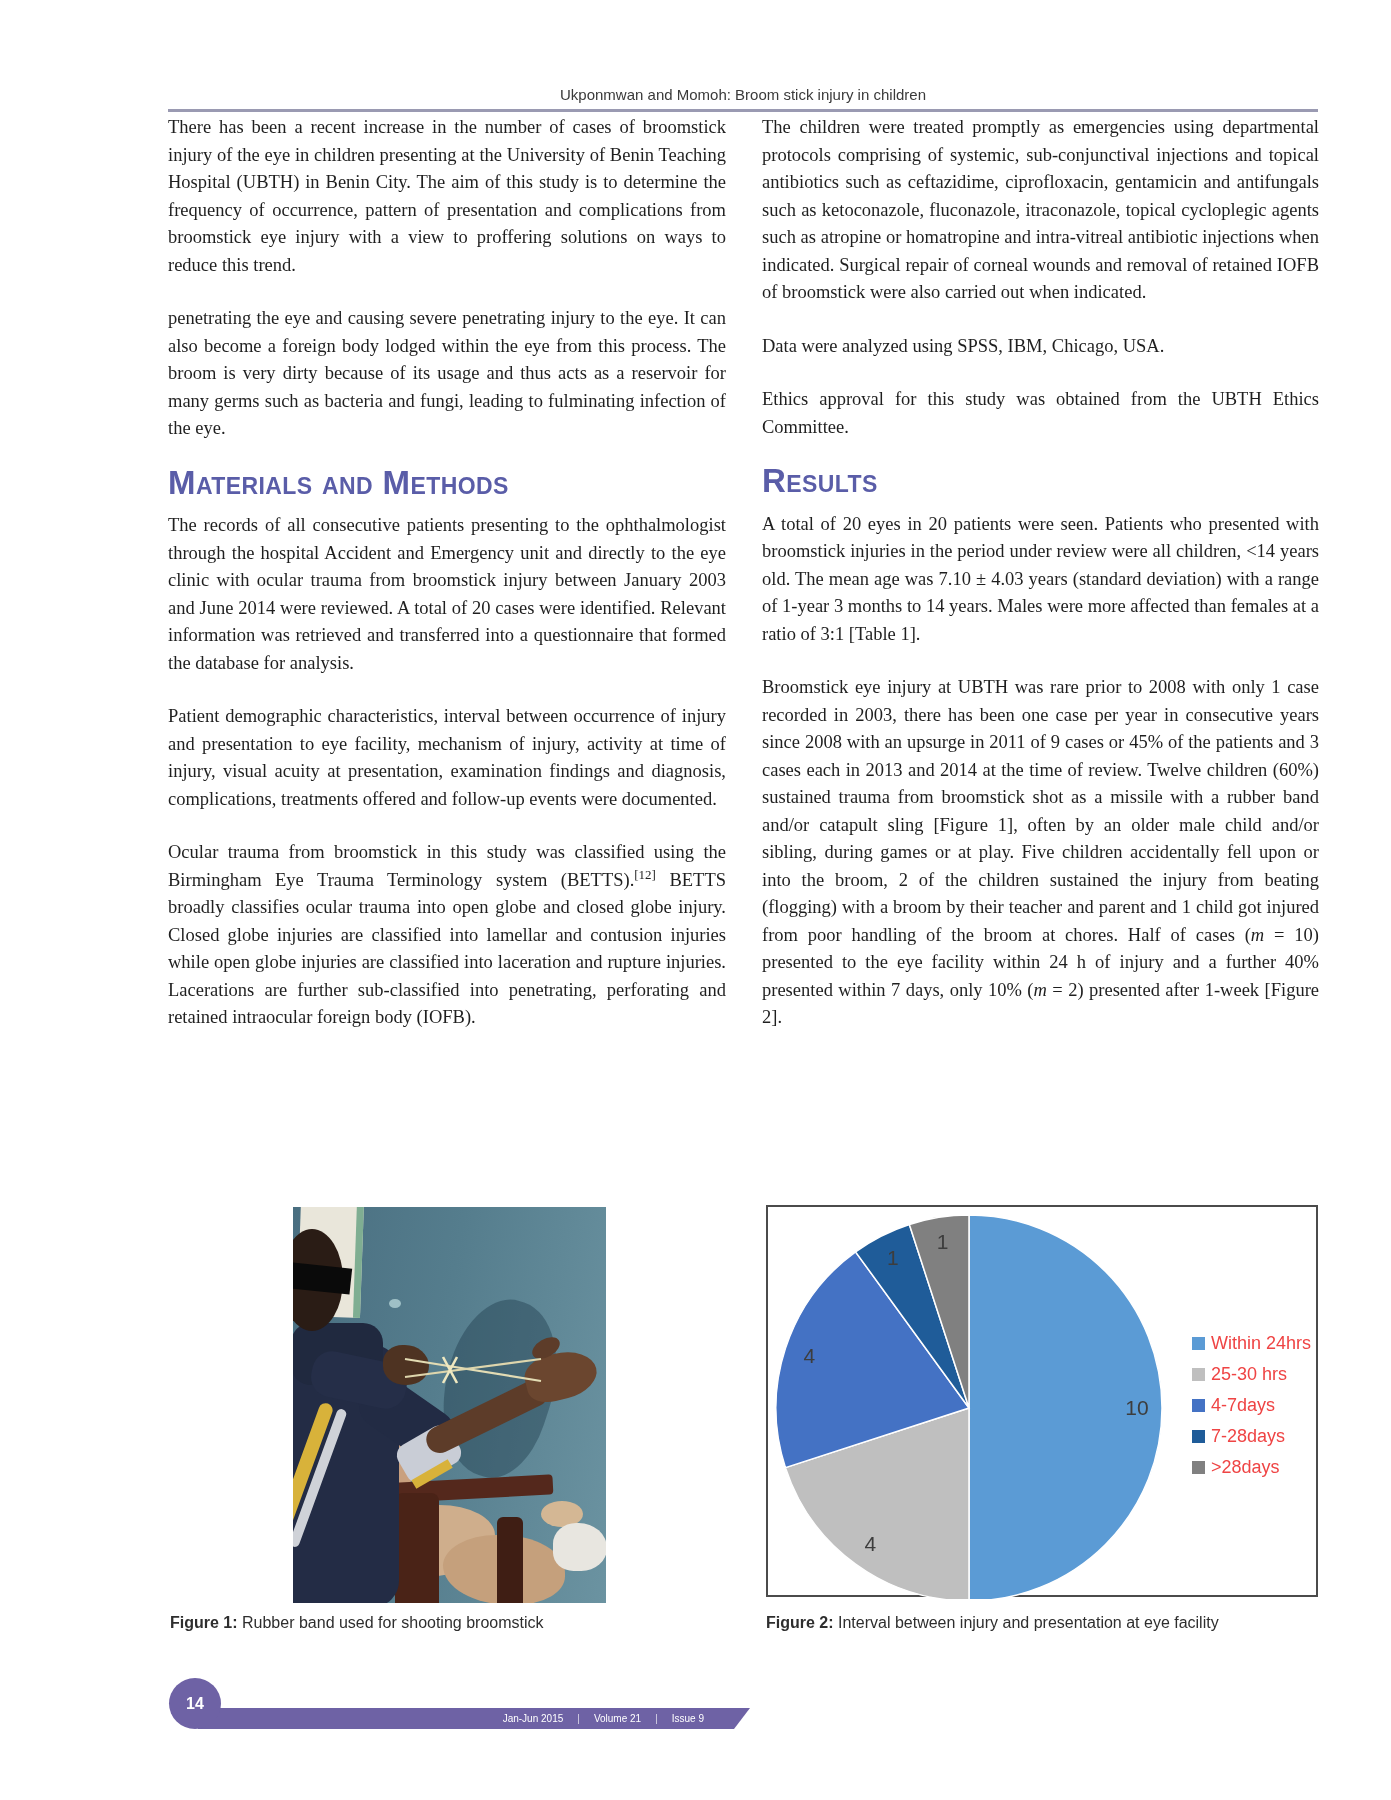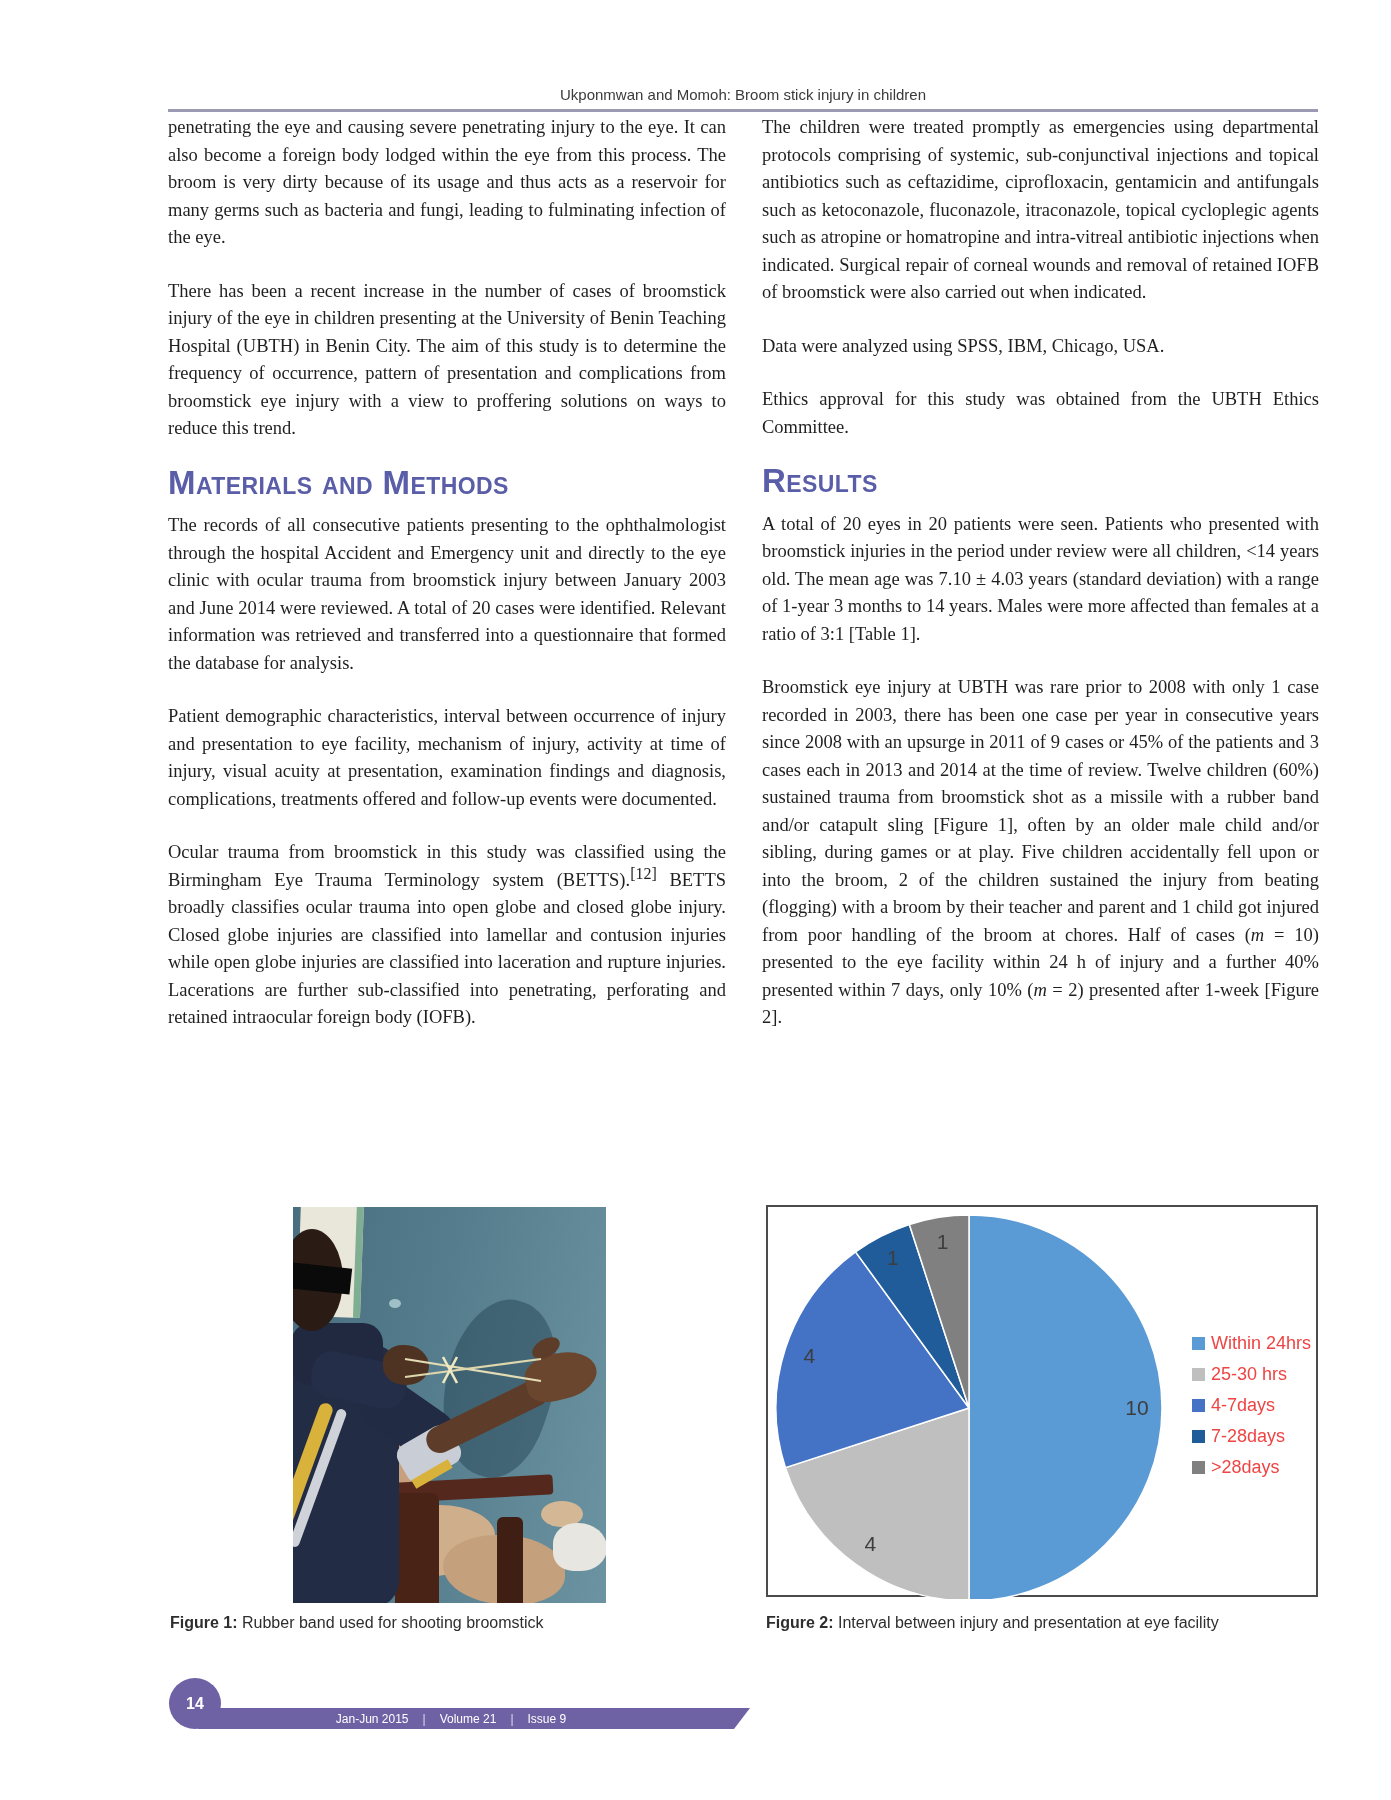--- a/index.html
+++ b/index.html
@@ -11,21 +11,21 @@
     font-family:"Liberation Sans",sans-serif;font-size:15px;color:#3a3a3a;}
   .head-rule{position:absolute;top:109px;left:120px;width:1150px;height:3px;background:#9a9ab2;}
 
   
   .col{position:absolute;top:114px;font-size:18.5px;line-height:27.5px;text-align:justify;}
   .col-left{left:120px;width:558px;}
   .col-right{left:714px;width:557px;}
   .col p{margin:0 0 26px 0;}
   .sec-heading{margin:4px 0 16px 0;font-family:"Liberation Sans",sans-serif;
     font-variant:small-caps;font-weight:bold;font-size:33px;letter-spacing:.4px;color:#5a5da8;}
-  sup.ref{font-size:16px;vertical-align:super;line-height:0;}
+  sup.ref{font-size:13px;vertical-align:super;line-height:0;}
   .col i{font-style:italic;}
 
   
   .figure1{position:absolute;left:245px;top:1207px;width:313px;height:396px;overflow:hidden;
     background:linear-gradient(100deg,#496e80 0%,#557d8d 45%,#6b93a1 100%);}
   .figure1 *{position:absolute;}
   .window-frame{left:6px;top:-6px;width:56px;height:116px;background:#e9e6da;
     border-right:7px solid #7fae92;transform:rotate(2deg);}
   .window-mark{left:34px;top:48px;width:10px;height:16px;background:#c97b6a;border-radius:40%;}
   .wall-spot{left:96px;top:92px;width:12px;height:9px;background:#9fc0c6;border-radius:50%;}
@@ -68,42 +68,42 @@
     border:2px solid #4b4b4b;box-sizing:border-box;}
   .pie-holder{position:absolute;left:0;top:0;width:552px;height:392px;}
   .chart-legend{position:absolute;left:424px;top:126px;font-family:"Liberation Sans",sans-serif;
     font-size:18px;color:#ef4444;}
   .legend-item{display:flex;align-items:center;height:20px;margin-bottom:11px;white-space:nowrap;}
   .legend-swatch{width:13px;height:13px;margin-right:6px;flex:0 0 auto;}
 
   
   .footer-bar-dark{position:absolute;left:150px;top:1708px;width:552px;height:21px;background:#6e62a5;
     clip-path:polygon(0 0,100% 0,calc(100% - 16px) 100%,0 100%);
-    display:flex;align-items:center;justify-content:center;padding-right:46px;box-sizing:border-box;
-    font-family:"Liberation Sans",sans-serif;font-size:12px;color:#ffffff;gap:14px;}
+    display:flex;align-items:center;justify-content:flex-end;padding-right:46px;box-sizing:border-box;
+    font-family:"Liberation Sans",sans-serif;font-size:10px;color:#ffffff;gap:14px;}
   .footer-bar-light{position:absolute;left:700px;top:1708px;width:570px;height:21px;background:#a89fd0;
     clip-path:polygon(18px 0,100% 0,100% 100%,0 100%);
     display:flex;align-items:center;padding-left:30px;box-sizing:border-box;
     font-family:"Liberation Sans",sans-serif;font-size:14.5px;color:#ffffff;}
   .footer-sep{opacity:.75;font-weight:300;}
   .page-circle{position:absolute;left:121px;top:1678px;width:52px;height:51px;background:#6e62a5;
     border-radius:50%;display:flex;align-items:center;justify-content:center;
     font-family:"Liberation Sans",sans-serif;font-weight:bold;font-size:16px;color:#ffffff;text-align:center;}
 </style>
 </head>
 <body>
 
 <div class="page">
 
   <div class="running-head">Ukponmwan and Momoh: Broom stick injury in children</div>
   <div class="head-rule"></div>
 
   <div class="col col-left">
+    <p>There has been a recent increase in the number of cases of broomstick injury of the eye in children presenting at the University of Benin Teaching Hospital (UBTH) in Benin City. The aim of this study is to determine the frequency of occurrence, pattern of presentation and complications from broomstick eye injury with a view to proffering solutions on ways to reduce this trend.</p>
     <p>penetrating the eye and causing severe penetrating injury to the eye. It can also become a foreign body lodged within the eye from this process. The broom is very dirty because of its usage and thus acts as a reservoir for many germs such as bacteria and fungi, leading to fulminating infection of the eye.</p>
-    <p>There has been a recent increase in the number of cases of broomstick injury of the eye in children presenting at the University of Benin Teaching Hospital (UBTH) in Benin City. The aim of this study is to determine the frequency of occurrence, pattern of presentation and complications from broomstick eye injury with a view to proffering solutions on ways to reduce this trend.</p>
     <h2 class="sec-heading">Materials and Methods</h2>
     <p>The records of all consecutive patients presenting to the ophthalmologist through the hospital Accident and Emergency unit and directly to the eye clinic with ocular trauma from broomstick injury between January 2003 and June 2014 were reviewed. A total of 20 cases were identified. Relevant information was retrieved and transferred into a questionnaire that formed the database for analysis.</p>
     <p>Patient demographic characteristics, interval between occurrence of injury and presentation to eye facility, mechanism of injury, activity at time of injury, visual acuity at presentation, examination findings and diagnosis, complications, treatments offered and follow-up events were documented.</p>
     <p><span>Ocular trauma from broomstick in this study was classified using the Birmingham Eye Trauma Terminology system (BETTS).</span><sup class="ref">[12]</sup><span> BETTS broadly classifies ocular trauma into open globe and closed globe injury. Closed globe injuries are classified into lamellar and contusion injuries while open globe injuries are classified into laceration and rupture injuries. Lacerations are further sub-classified into penetrating, perforating and retained intraocular foreign body (IOFB).</span></p>
   </div>
 
   <div class="col col-right">
     <p>The children were treated promptly as emergencies using departmental protocols comprising of systemic, sub-conjunctival injections and topical antibiotics such as ceftazidime, ciprofloxacin, gentamicin and antifungals such as ketoconazole, fluconazole, itraconazole, topical cycloplegic agents such as atropine or homatropine and intra-vitreal antibiotic injections when indicated. Surgical repair of corneal wounds and removal of retained IOFB of broomstick were also carried out when indicated.</p>
     <p>Data were analyzed using SPSS, IBM, Chicago, USA.</p>
     <p>Ethics approval for this study was obtained from the UBTH Ethics Committee.</p>

